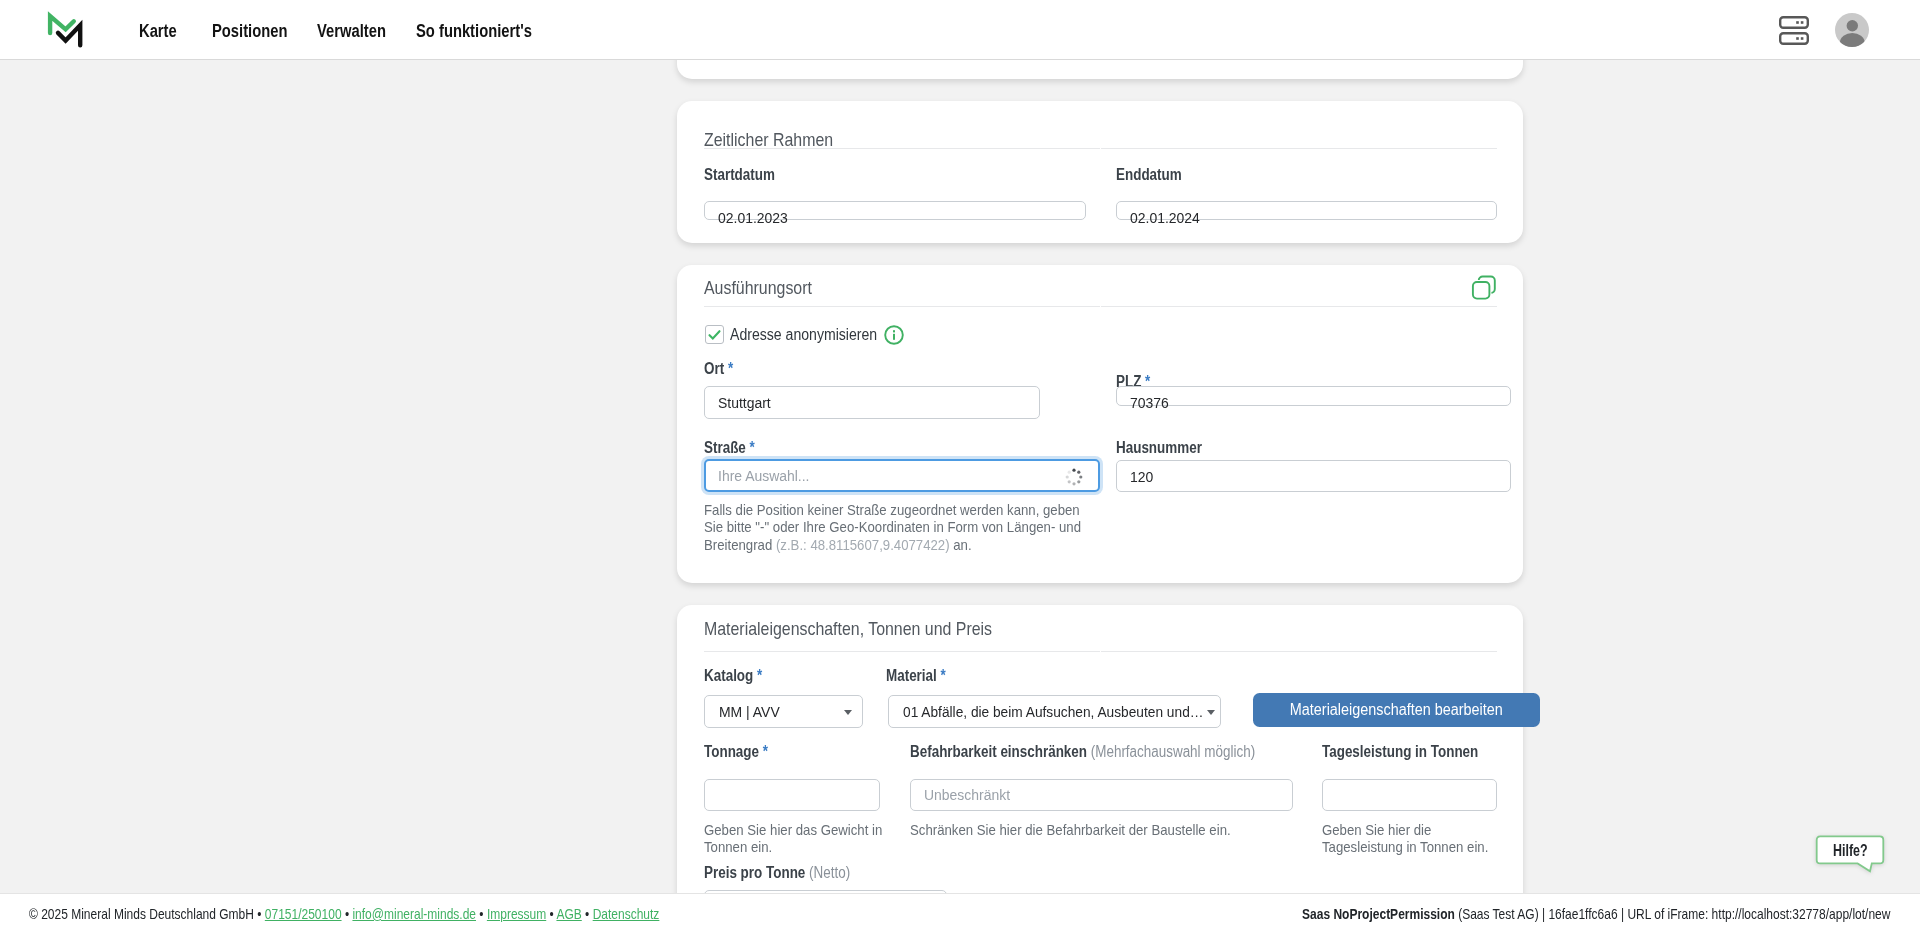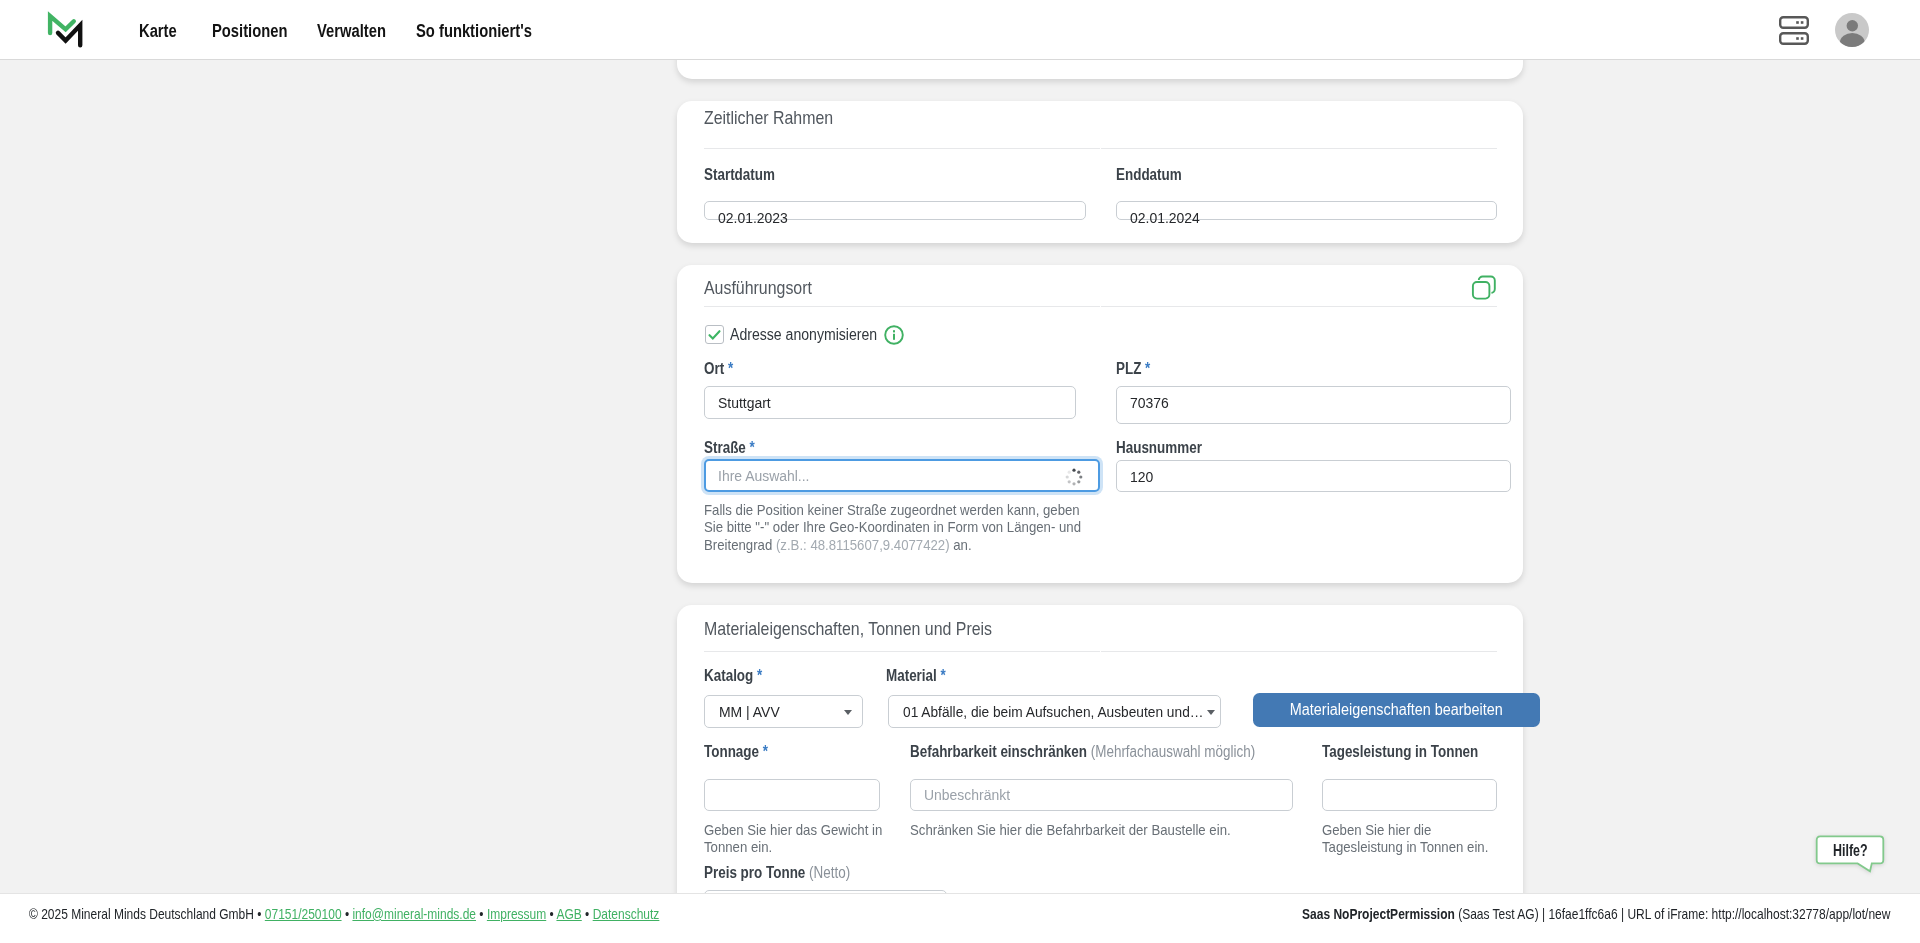--- a/index.html
+++ b/index.html
@@ -41,21 +41,21 @@
 #ftr { position:absolute; left:0; top:893px; width:1920px; height:50px; background:#fff;
   border-top:1px solid #e4e4e4; z-index:15; font-size:15px; color:#212529; }
 #ftr .ln { color:#40b163; text-decoration:underline; }
 </style>
 </head>
 <body>
 
 <div class="card" style="top:30px; height:49px;"></div>
 
 <div class="card" style="top:100.5px; height:142.5px;">
-  <div class="ctitle" style="top:6px;text-decoration:underline;"><span class="sx s86">Zeitlicher Rahmen</span></div>
+  <div class="ctitle" style="top:28px;text-decoration:underline;"><span class="sx s86">Zeitlicher Rahmen</span></div>
   <div class="hr a" style="top:47.5px;"></div>
     <div class="hr b" style="top:47.5px;"></div>
   <div class="lbl" style="left:27px; top:65px;"><span class="sx s84">Startdatum</span></div>
   <div class="lbl" style="left:438.5px; top:65px;"><span class="sx s84">Enddatum</span></div>
   <div class="inp" style="left:27px; top:100.3px; width:381.5px;"><span class="sx s90">02.01.2023</span></div>
   <div class="inp" style="left:438.5px; top:100.3px; width:381.5px;"><span class="sx s90">02.01.2024</span></div>
 </div>
 
 <div class="card" style="top:265.3px; height:318px;">
   <div class="ctitle" style="top:11.5px;"><span class="sx s86">Ausführungsort</span></div>
@@ -73,23 +73,23 @@
     </svg>
   </div>
   <div class="abs" style="left:52.5px; top:60.5px; font-size:16px; color:#31373d;"><span class="sx s88">Adresse anonymisieren</span></div>
   <svg class="abs" style="left:206.5px; top:59.8px;" width="20" height="20" viewBox="0 0 20 20">
     <circle cx="10" cy="10" r="8.8" fill="none" stroke="#40b163" stroke-width="1.9"></circle>
     <rect x="9" y="5.2" width="2" height="2.2" fill="#40b163"></rect>
     <rect x="9" y="8.8" width="2" height="6" fill="#40b163"></rect>
   </svg>
 
   <div class="lbl" style="left:27px; top:95.2px;"><span class="sx s84">Ort <span class="ast">*</span></span></div>
-  <div class="lbl" style="left:438.8px; top:95px;"><span class="sx s84">PLZ <span class="ast">*</span></span></div>
-  <div class="inp" style="left:27px; top:121.1px; width:372px; height:32.2px;"><span class="sx s90">Stuttgart</span></div>
-  <div class="inp" style="left:438.8px; top:121.1px; width:395.4px; height:38px;"><span class="sx s90">70376</span></div>
+  <div class="lbl" style="left:438.8px; top:108px;"><span class="sx s84">PLZ <span class="ast">*</span></span></div>
+  <div class="inp" style="left:27px; top:121.1px; width:336px; height:32.2px;"><span class="sx s90">Stuttgart</span></div>
+  <div class="inp" style="left:438.8px; top:121.1px; width:395.4px; height:20px;"><span class="sx s90">70376</span></div>
 
   <div class="lbl" style="left:27px; top:173.7px;"><span class="sx s84">Straße <span class="ast">*</span></span></div>
   <div class="lbl" style="left:438.8px; top:173.7px;"><span class="sx s84">Hausnummer</span></div>
   <div class="inp" style="left:27px; top:194.2px; width:396px; height:32.9px; border:2px solid #4d9be2; box-shadow:0 0 0 3px rgba(92,163,224,.3); line-height:29px; padding-left:12px;">
     <span class="sx s90 ph">Ihre Auswahl...</span>
     <svg class="abs" style="right:13px; top:4.5px;" width="22" height="22" viewBox="0 0 22 22">
       <g fill="#44484d">
         <circle cx="11" cy="4.2" r="1.6"></circle>
         <circle cx="15.8" cy="6.2" r="1.6" opacity=".85"></circle>
         <circle cx="17.8" cy="11" r="1.6" opacity=".7"></circle>

